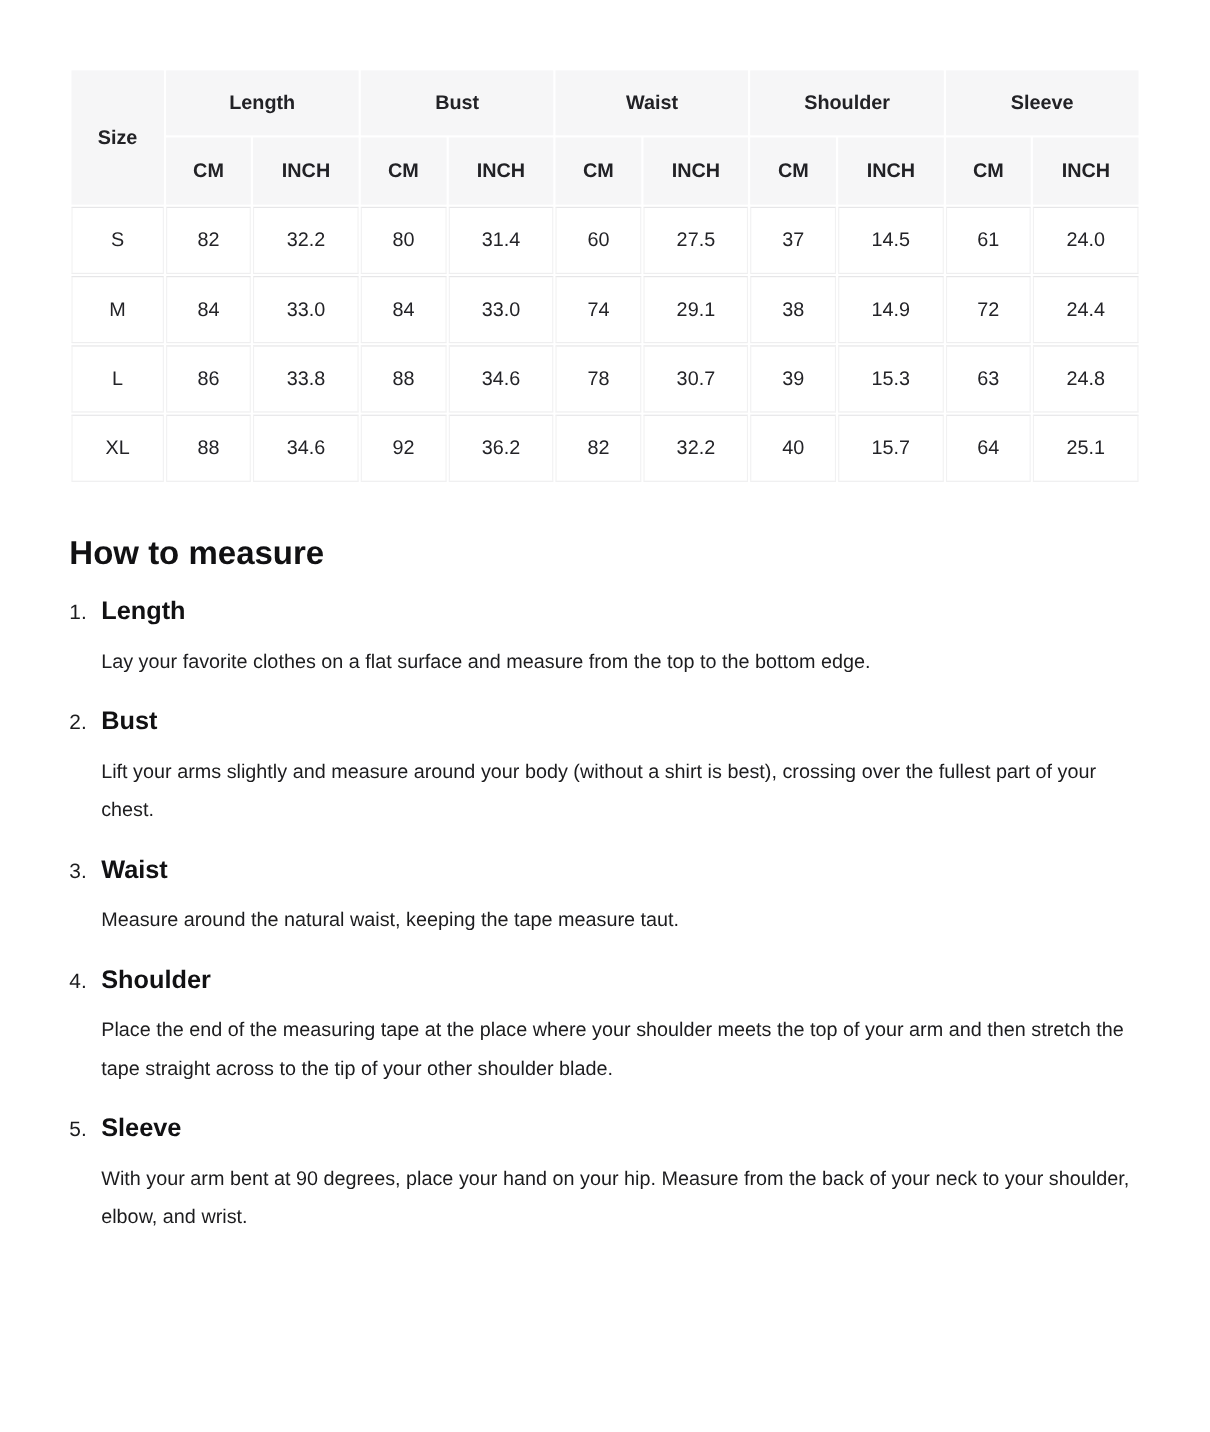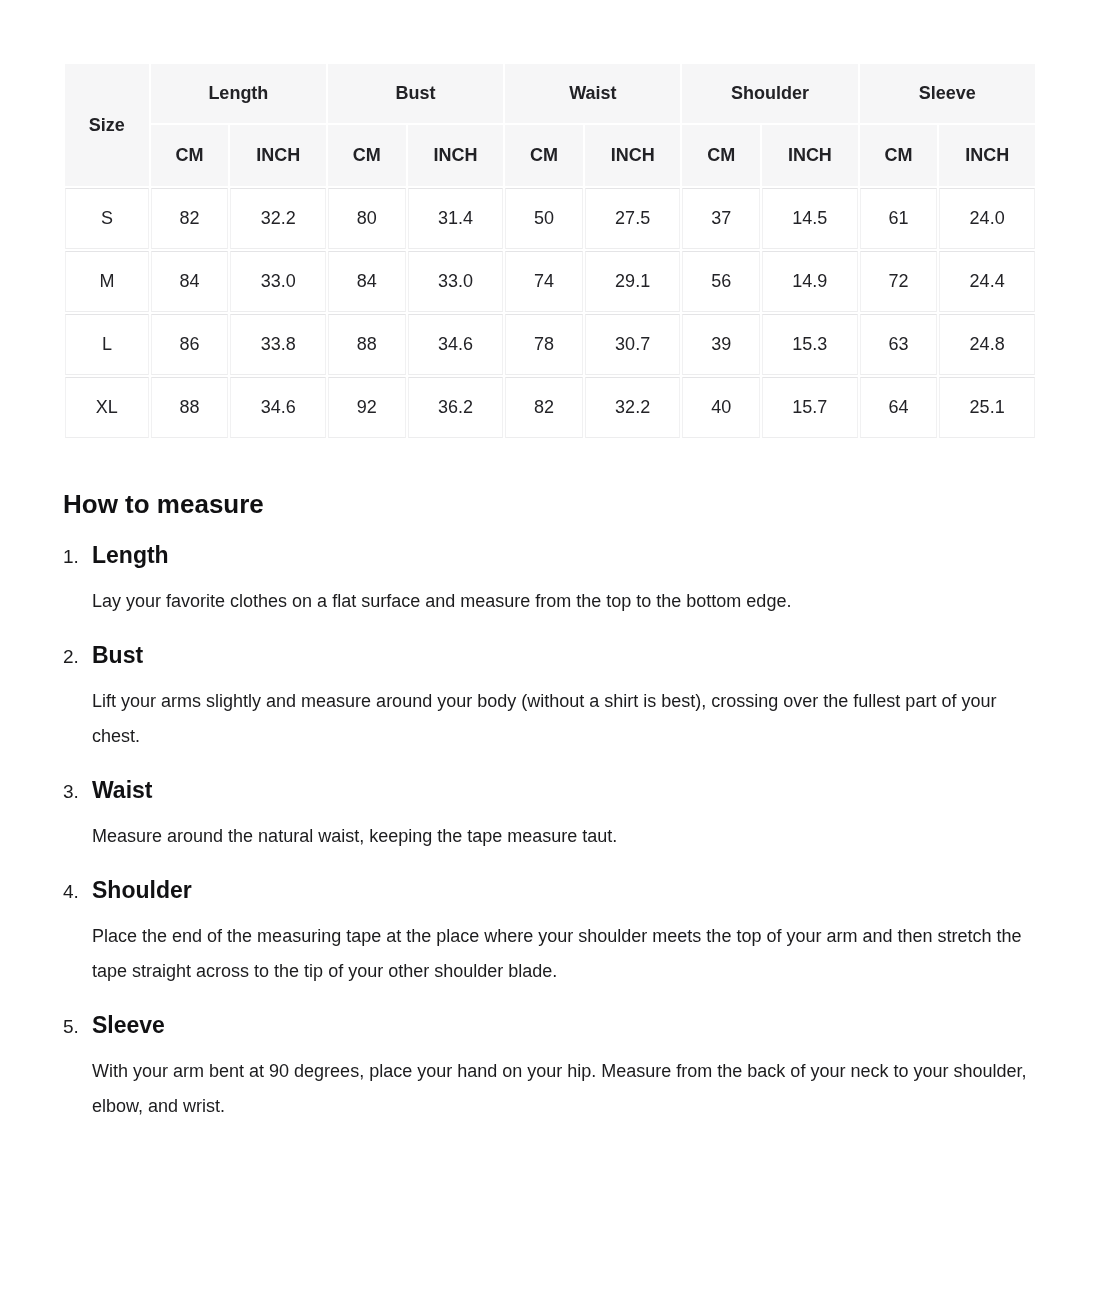--- a/index.html
+++ b/index.html
@@ -52,21 +52,21 @@
     font-weight: 400;
     color: #232327;
   }
   col.c-size  { width: 8.8%; }
   col.c-cm    { width: 8.15%; }
   col.c-inch  { width: 10.05%; }
 
   
   .howto-heading {
     margin: 46px 0 20px 0;
-    font-size: 26px;
+    font-size: 30px;
     line-height: 36px;
     font-weight: 700;
     color: #111113;
   }
   .howto-intro {
     margin: 0 0 30px 0;
     font-size: 23px;
     line-height: 35px;
     color: #1c1c1e;
     max-width: 975px;
@@ -139,36 +139,36 @@
         <th>INCH</th>
       </tr>
     </thead>
     <tbody>
       <tr>
         <td>S</td>
         <td>82</td>
         <td>32.2</td>
         <td>80</td>
         <td>31.4</td>
-        <td>50</td>
+        <td>60</td>
         <td>27.5</td>
         <td>37</td>
         <td>14.5</td>
         <td>61</td>
         <td>24.0</td>
       </tr>
       <tr>
         <td>M</td>
         <td>84</td>
         <td>33.0</td>
         <td>84</td>
         <td>33.0</td>
         <td>74</td>
         <td>29.1</td>
-        <td>56</td>
+        <td>38</td>
         <td>14.9</td>
         <td>72</td>
         <td>24.4</td>
       </tr>
       <tr>
         <td>L</td>
         <td>86</td>
         <td>33.8</td>
         <td>88</td>
         <td>34.6</td>

